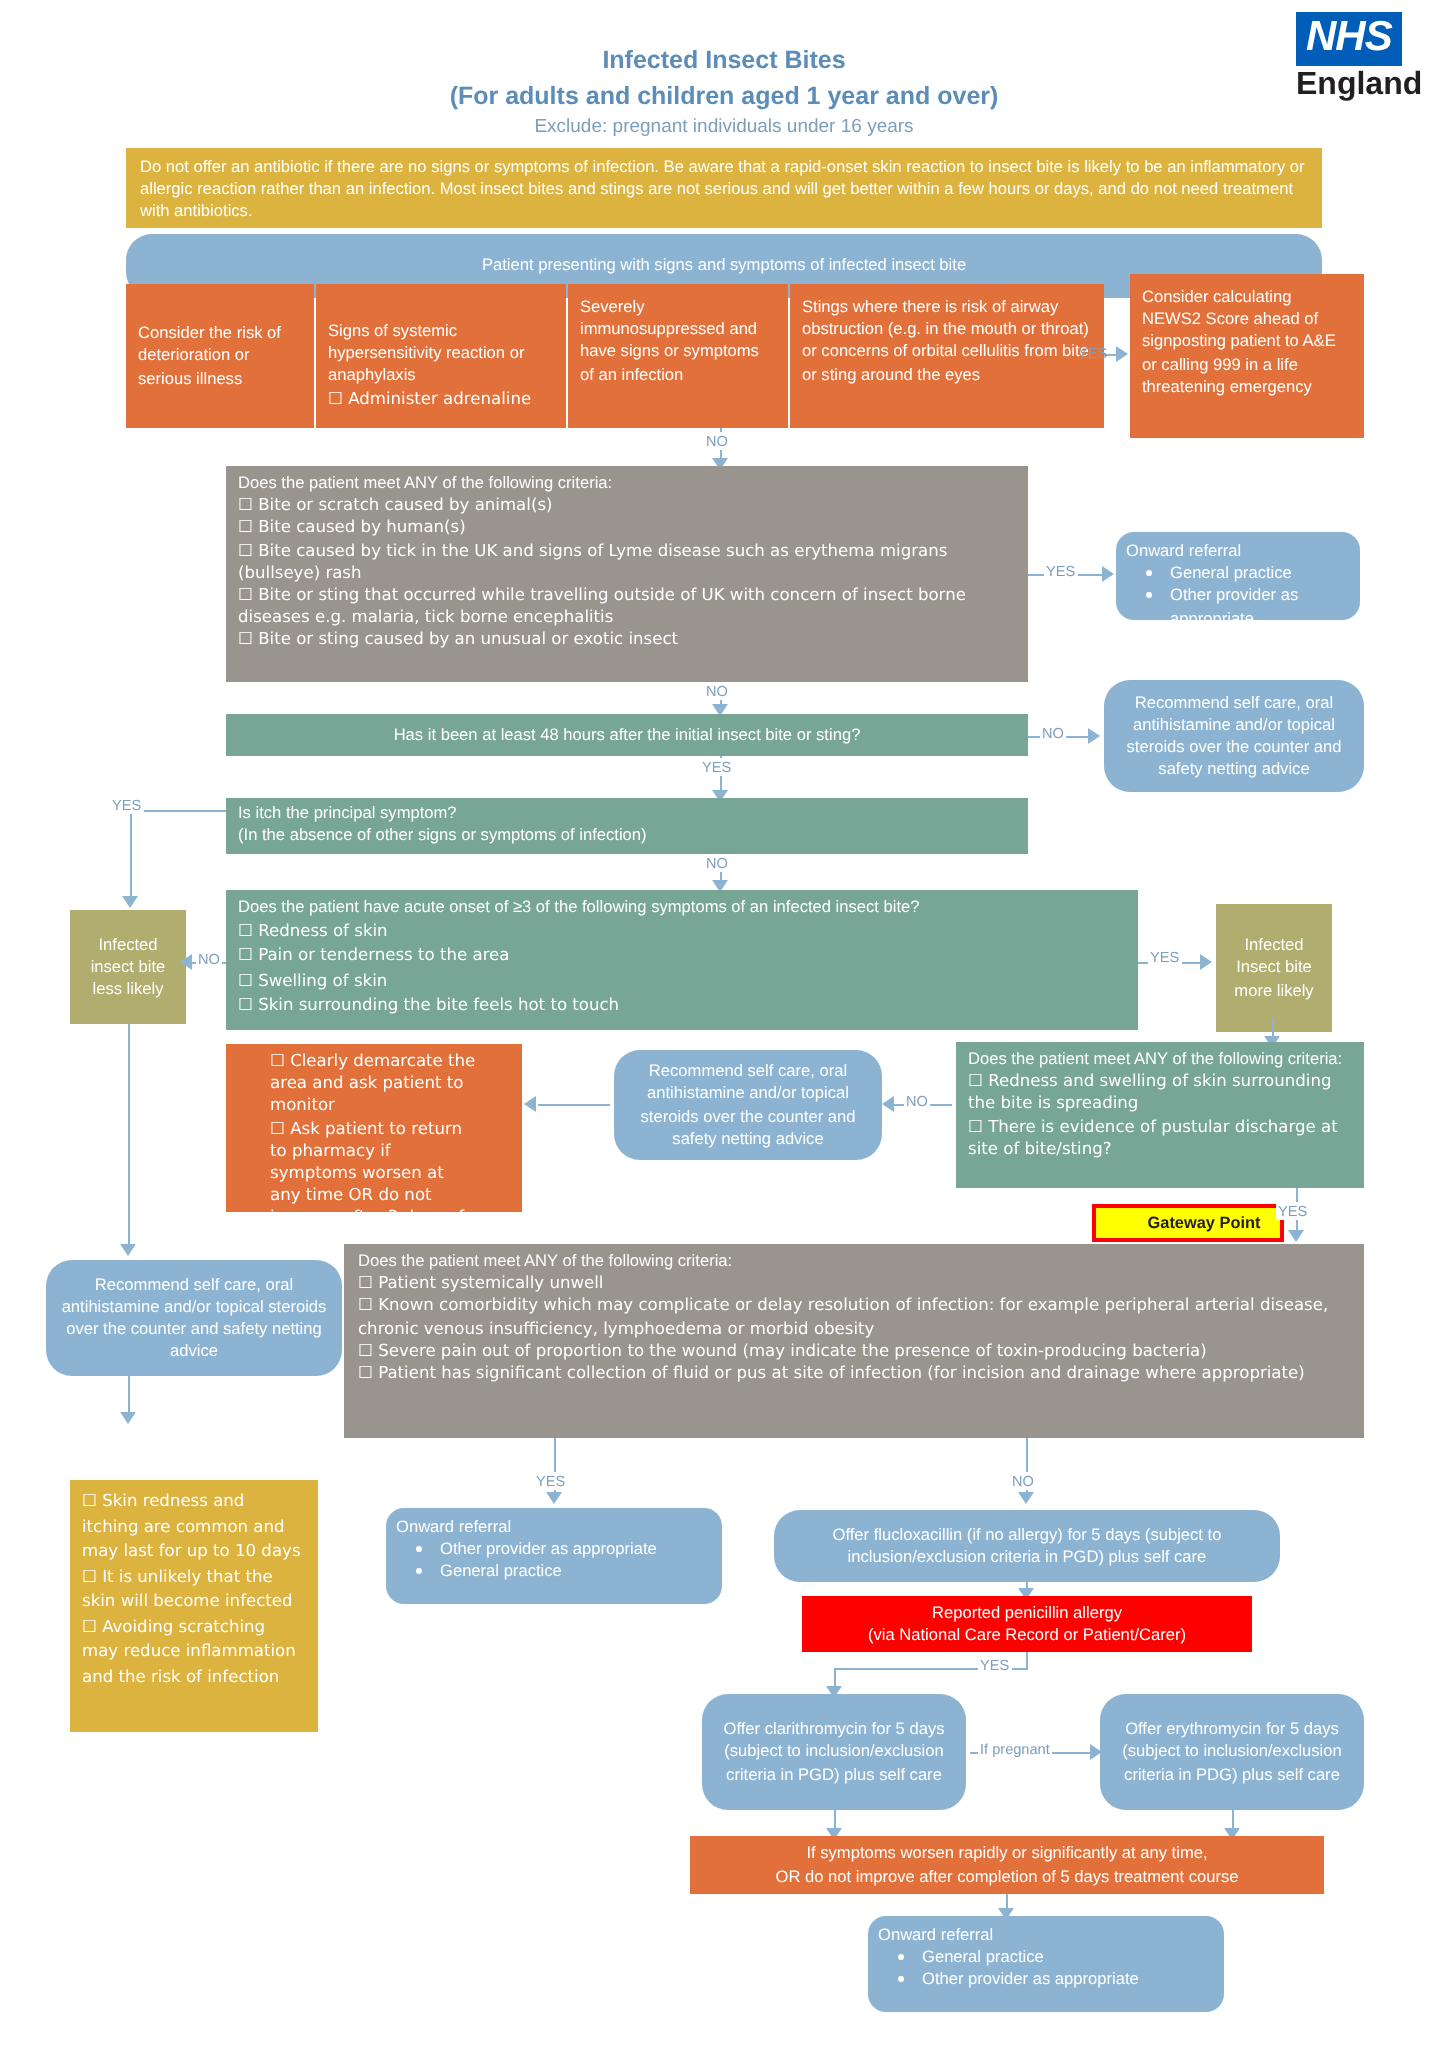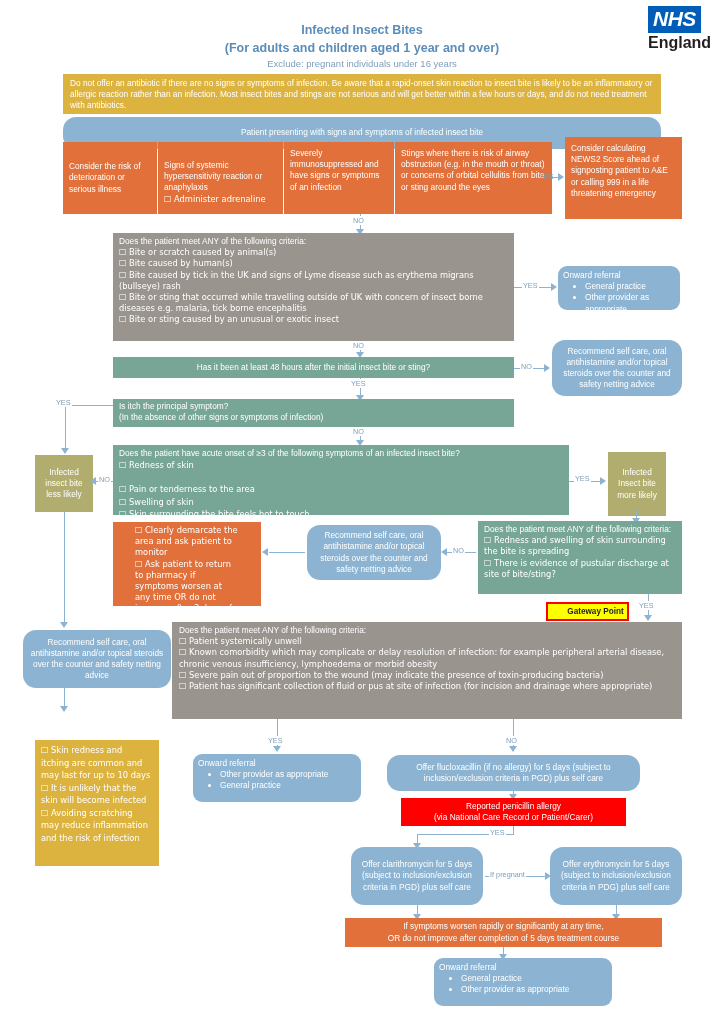--- a/index.html
+++ b/index.html
@@ -169,21 +169,21 @@
   <div class="lbl" style="left:55px;top:398px;">YES</div>
   <div class="arrow adown" style="left:61px;top:448px;"></div>
 
   <div class="line vline" style="left:360px;top:427px;height:16px;"></div>
   <div class="lbl" style="left:352px;top:427px;">NO</div>
   <div class="arrow adown" style="left:356px;top:440px;"></div>
 
   <div class="box green" style="left:113px;top:445px;width:456px;height:70px;padding:3px 6px;">
     <div>Does the patient have acute onset of ≥3 of the following symptoms of an infected insect bite?</div>
     <div class="ck" style="margin-top:1px;">☐ Redness of skin</div>
-    <div class="ck" style="margin-top:13px;">☐ Pain or tenderness to the area</div>
+    <div class="ck" style="margin-top:1px;">☐ Pain or tenderness to the area</div>
     <div class="ck" style="margin-top:1px;">☐ Swelling of skin</div>
     <div class="ck" style="margin-top:1px;">☐ Skin surrounding the bite feels hot to touch</div>
   </div>
 
   <div class="box olive ctr mid" style="left:35px;top:455px;width:58px;height:57px;padding:2px 3px;">Infected insect bite less likely</div>
 
   <div class="line hline" style="left:96px;top:481px;width:17px;"></div>
   <div class="lbl" style="left:98px;top:475px;">NO</div>
   <div class="arrow aleft" style="left:90px;top:477px;"></div>
 
@@ -212,21 +212,21 @@
   <div class="line hline" style="left:443px;top:552px;width:33px;"></div>
   <div class="lbl" style="left:452px;top:546px;">NO</div>
   <div class="arrow aleft" style="left:441px;top:548px;"></div>
 
   <div class="box green" style="left:478px;top:521px;width:204px;height:73px;padding:3px 6px;">
     <div>Does the patient meet ANY of the following criteria:</div>
     <div class="ck">☐ Redness and swelling of skin surrounding the bite is spreading</div>
     <div class="ck">☐ There is evidence of pustular discharge at site of bite/sting?</div>
   </div>
 
-  <div class="gateway" style="left:546px;top:602px;width:83px;height:19px;padding-left:16px;">Gateway Point</div>
+  <div class="gateway" style="left:546px;top:602px;width:96px;height:19px;padding-left:16px;">Gateway Point</div>
 
   <div class="line vline" style="left:648px;top:594px;height:23px;"></div>
   <div class="lbl" style="left:638px;top:601px;">YES</div>
   <div class="arrow adown" style="left:644px;top:615px;"></div>
 
   <div class="box blue round ctr mid" style="left:23px;top:630px;width:148px;height:58px;padding:3px 7px;">Recommend self care, oral antihistamine and/or topical steroids over the counter and safety netting advice</div>
 
   <div class="line vline" style="left:64px;top:688px;height:20px;"></div>
   <div class="arrow adown" style="left:60px;top:706px;"></div>
 

